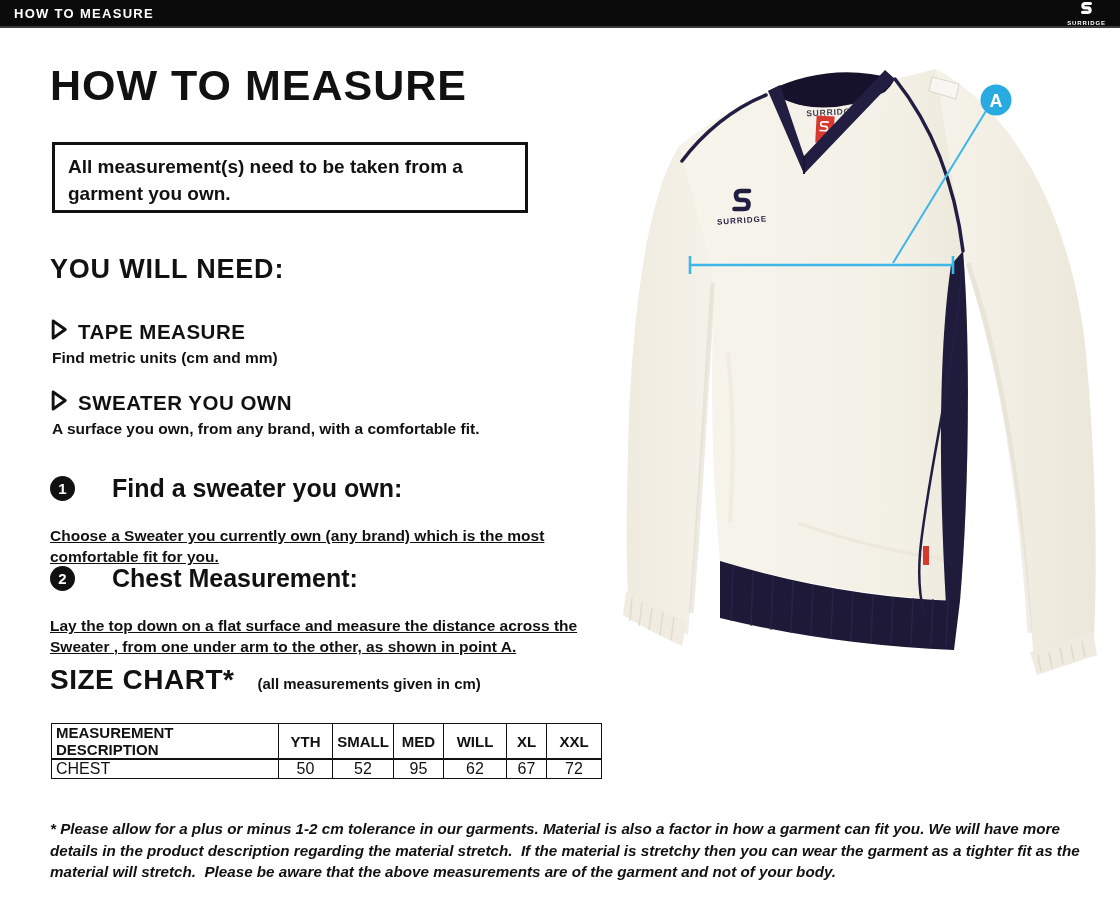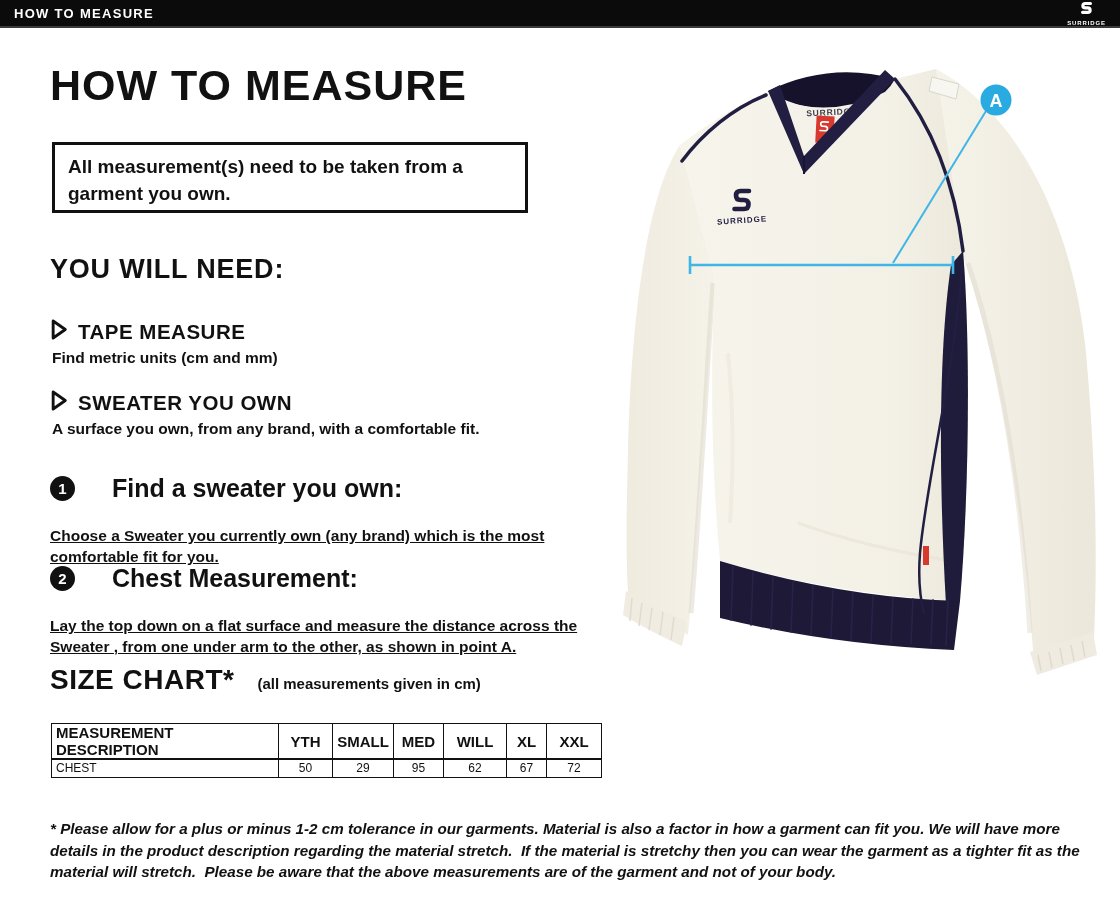--- a/index.html
+++ b/index.html
@@ -46,21 +46,21 @@
   .step-desc{margin-top:22px;font-size:15.5px;font-weight:700;line-height:21px;width:540px;text-decoration:underline;}
   .sizechart-heading{position:absolute;left:50px;top:664px;display:flex;align-items:baseline;}
   .sc-title{font-size:28px;font-weight:700;letter-spacing:0.5px;}
   .sc-sub{font-size:15px;font-weight:700;margin-left:23px;}
   
   table.sizes{position:absolute;left:51px;top:723px;border-collapse:collapse;table-layout:fixed;}
   table.sizes th,table.sizes td{border:1.6px solid #111;padding:0 4px;box-sizing:border-box;margin-top:42px;}
   table.sizes th{font-size:15px;font-weight:700;height:26px;text-align:center;border-bottom-width:2.2px;}
   table.sizes th.desc{text-align:left;}
   tr.metric-row td{font-size:11.5px;font-weight:700;height:20px;text-align:left;}
-  tr.chest-row td{font-size:12px;font-weight:400;height:18px;text-align:center;}
+  tr.chest-row td{font-size:16px;font-weight:400;height:18px;text-align:center;}
   tr.chest-row td.desc{text-align:left;}
   .disclaimer{
     position:absolute;left:50px;top:818px;width:1055px;
     font-size:15.2px;font-weight:700;font-style:italic;line-height:21.5px;white-space:pre-wrap;
   }
   
   .product-figure{position:absolute;left:618px;top:53px;width:502px;height:712px;}
 </style>
 </head>
 <body>
@@ -144,21 +144,21 @@
     <th>YTH</th>
     <th>SMALL</th>
     <th>MED</th>
     <th>WILL</th>
     <th>XL</th>
     <th>XXL</th>
   </tr>
   <tr class="chest-row">
     <td class="desc">CHEST</td>
     <td>50</td>
-    <td>29</td>
+    <td>52</td>
     <td>95</td>
     <td>62</td>
     <td>67</td>
     <td>72</td>
   </tr>
 </tbody>
   </table>
 
 <div class="disclaimer">* Please allow for a plus or minus 1-2 cm tolerance in our garments. Material is also a factor in how a garment can fit you. We will have more details in the product description regarding the material stretch.  If the material is stretchy then you can wear the garment as a tighter fit as the material will stretch.  Please be aware that the above measurements are of the garment and not of your body.</div>
 

